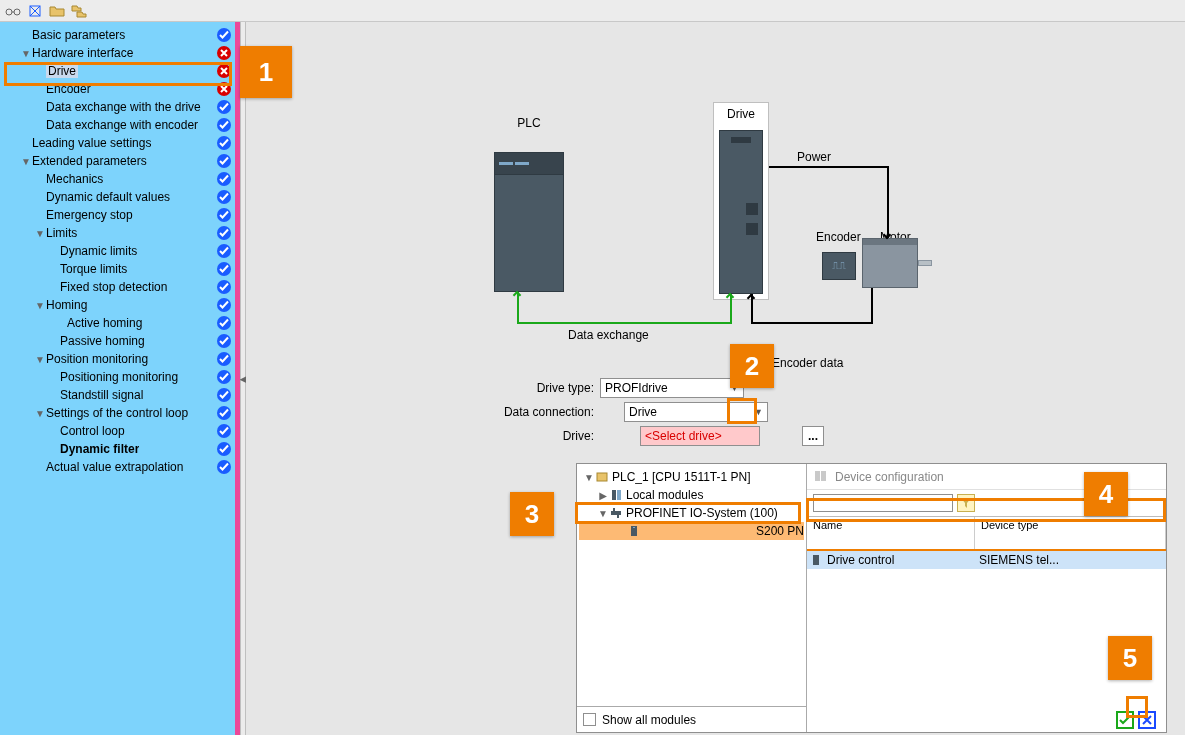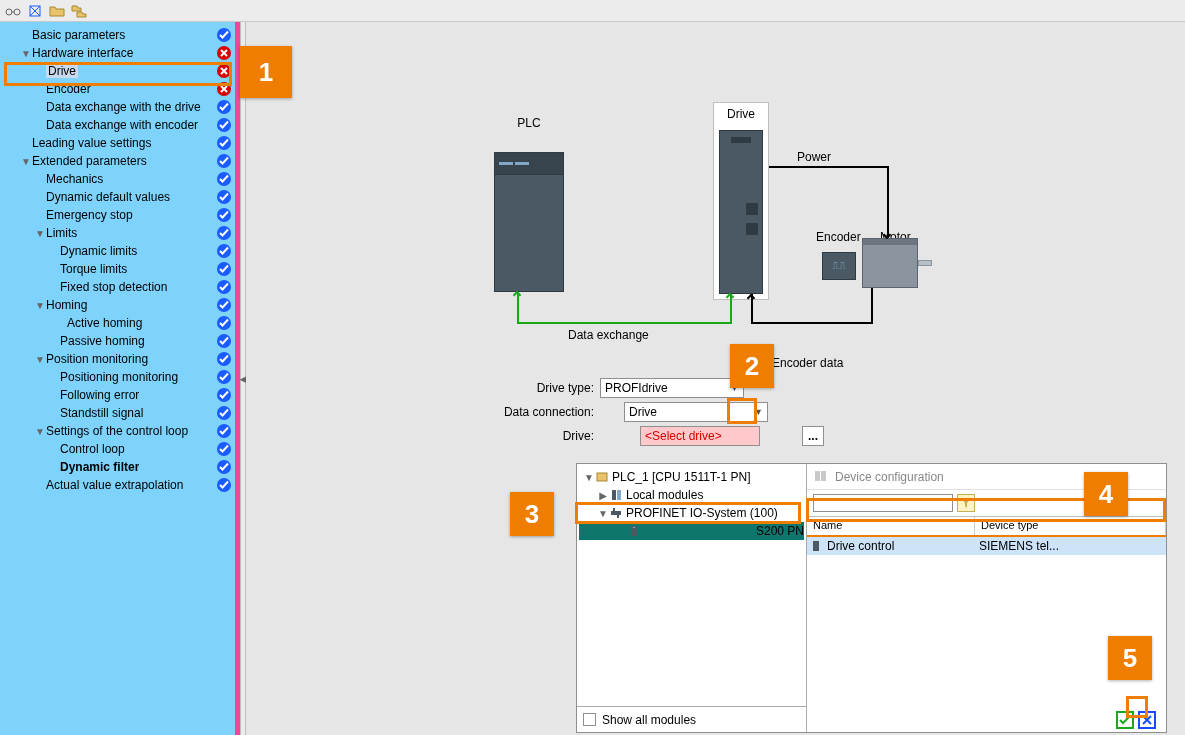--- a/index.html
+++ b/index.html
@@ -71,32 +71,32 @@
   .sel.pink { background:#ffc9cb; color:#d90000; }
   .btn-ellipsis { width:22px; height:20px; border:1px solid #8f8f8f; background:#fff; margin-left:2px; display:flex; align-items:center; justify-content:center; font-weight:bold; cursor:pointer; }
 
   
   .picker { position:absolute; left:322px; top:421px; right:10px; height:270px; border:1px solid #8f8f8f; background:#fff; display:flex; }
   .picker-left { width:230px; border-right:1px solid #aaa; display:flex; flex-direction:column; }
   .picker-tree { flex:1; overflow:auto; padding:4px 2px; }
   .ptn { height:18px; display:flex; align-items:center; cursor:default; }
   .ptn .pcaret { width:12px; text-align:center; color:#666; font-size:10px; }
   .ptn .pico { width:14px; height:12px; margin-right:3px; display:inline-flex; align-items:center; justify-content:center; }
-  .ptn.sel { background:#0f766e; }
+  .ptn.sel { background:#fdba74; }
   .picker-bottom { height:26px; border-top:1px solid #aaa; display:flex; align-items:center; padding:0 6px; gap:6px; }
   .cb { width:13px; height:13px; border:1px solid #8f8f8f; background:#fff; }
 
   .picker-right { flex:1; display:flex; flex-direction:column; position:relative; }
   .pr-top { height:26px; border-bottom:1px solid #e0e0e0; display:flex; align-items:center; padding:0 6px; gap:4px; }
   .pr-top .devcfg-icon { width:18px; height:18px; }
   .pr-top .devcfg-label { color:#888; }
   .pr-filter { height:26px; display:flex; align-items:center; padding-left:6px; gap:4px; }
   .pr-filter input { height:18px; width:140px; border:1px solid #8f8f8f; }
   .pr-filter .filter-btn { width:18px; height:18px; border:1px solid #c8b050; background:#fff4c2; display:flex; align-items:center; justify-content:center; }
-  .pr-header { height:21px; border-top:1px solid #bbb; border-bottom:2px solid #ef7d00; display:flex; }
+  .pr-header { height:35px; border-top:1px solid #bbb; border-bottom:2px solid #ef7d00; display:flex; }
   .pr-header .col { padding:2px 6px; font-size:11px; border-right:1px solid #ccc; }
   .pr-rows { flex:1; background:#fff; overflow:auto; }
   .pr-row { height:18px; display:flex; align-items:center; background:#cde3f8; }
   .pr-row .rico { width:18px; display:flex; align-items:center; justify-content:center; }
   .pr-row .c1 { width:150px; padding-left:2px; }
   .pr-row .c2 { flex:1; padding-left:4px; }
   .pr-actions { position:absolute; right:10px; bottom:3px; display:flex; gap:4px; }
   .sq { width:18px; height:18px; border:2px solid; display:flex; align-items:center; justify-content:center; background:#fff; }
   .sq.ok { border-color:#1aa81a; color:#1aa81a; }
   .sq.cancel { border-color:#1a4aff; color:#1a4aff; }
@@ -305,29 +305,20 @@
           <span class="label">Position monitoring</span>
           <span class="status ok">
             <svg viewBox="0 0 10 10">
               <path d="M1 5l2.5 2.5L9 1.5" stroke="#fff" stroke-width="2" fill="none"></path>
             </svg>
           </span>
         </div>
         <div class="node" style="padding-left: 48px;">
           <span class="caret"></span>
           <span class="label">Positioning monitoring</span>
-          <span class="status ok">
-            <svg viewBox="0 0 10 10">
-              <path d="M1 5l2.5 2.5L9 1.5" stroke="#fff" stroke-width="2" fill="none"></path>
-            </svg>
-          </span>
-        </div>
-        <div class="node" style="padding-left: 48px;">
-          <span class="caret"></span>
-          <span class="label">Following error</span>
           <span class="status ok">
             <svg viewBox="0 0 10 10">
               <path d="M1 5l2.5 2.5L9 1.5" stroke="#fff" stroke-width="2" fill="none"></path>
             </svg>
           </span>
         </div>
         <div class="node" style="padding-left: 48px;">
           <span class="caret"></span>
           <span class="label">Standstill signal</span>
           <span class="status ok">

